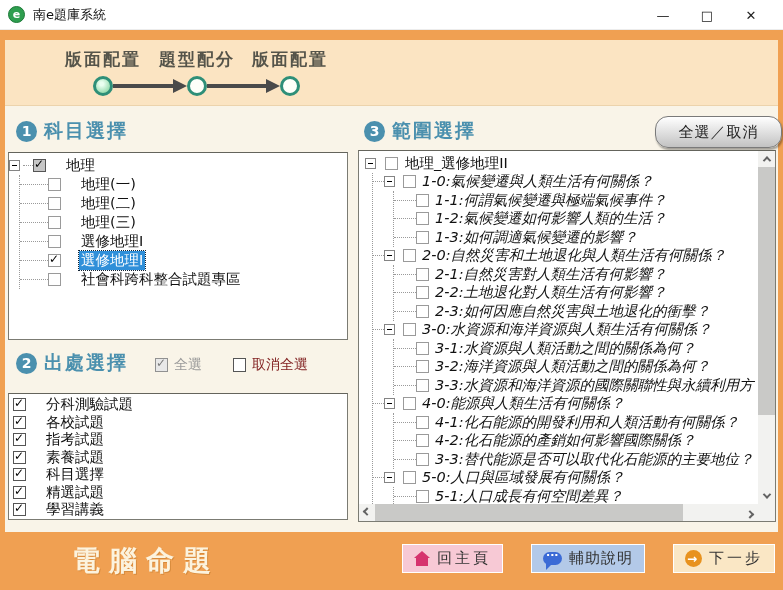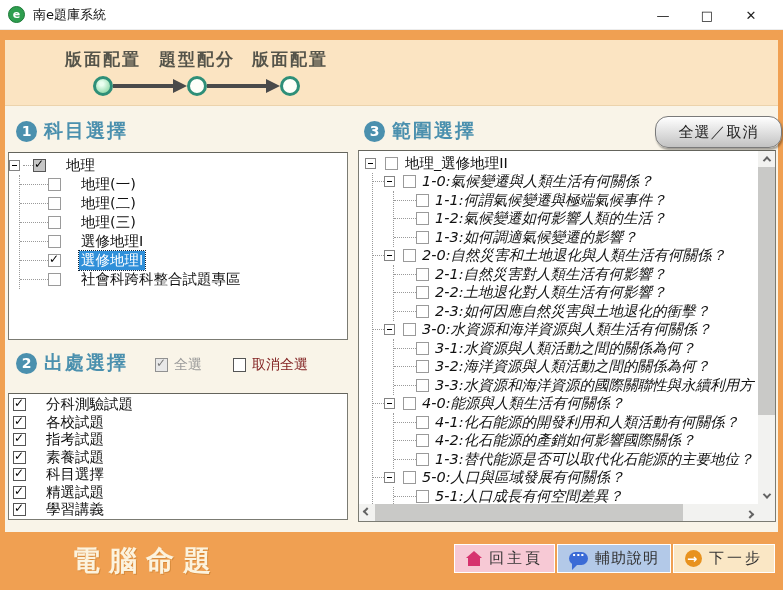--- a/index.html
+++ b/index.html
@@ -124,21 +124,21 @@
   .chev.left { transform:rotate(-45deg) translate(1px,-1px); }
   .chev.right { transform:rotate(135deg) translate(1px,-1px); }
   .vthumb { position:absolute; top:16px; left:0; width:17px; height:248px; background:#C9C9C7; }
   .hthumb { position:absolute; left:16px; top:0; height:17px; width:308px; background:#C9C9C7; }
   .hscroll .sbtn { height:17px; width:16px; }
 
   
   #footer { position:relative; width:773px; height:57px; display:flex; align-items:center; }
   #footer-title { margin-left:67px; font-size:28px; font-weight:bold; color:#FCF3DE;
                   letter-spacing:9px; text-shadow:1px 1px 0 rgba(170,100,20,.35); }
-  #footer-buttons { position:absolute; right:3px; top:12px; display:flex; gap:2px; }
+  #footer-buttons { position:absolute; right:3px; top:12px; display:flex; gap:28px; }
   .fbtn { height:29px; display:flex; align-items:center; gap:7px; padding:0 11px;
           border:1px solid #ffffff; font-family:inherit; font-size:15px; color:#333;
           letter-spacing:3px; }
   .fbtn.home { background:#F7C9D5; }
   .fbtn.help { background:#B3C9E8; letter-spacing:1px; }
   .fbtn.next { background:#FAE7C5; }
   .icon-home { width:16px; height:15px; position:relative; display:inline-block; flex:none; }
   .icon-home::before { content:""; position:absolute; top:0; left:0;
                        border-left:8px solid transparent; border-right:8px solid transparent;
                        border-bottom:7px solid #D6336E; }
@@ -378,21 +378,21 @@
                     <span class="tlabel">4-1:化石能源的開發利用和人類活動有何關係？</span>
                   </div>
                   <div class="trow">
                     <span class="stub"></span>
                     <span class="cb light"></span>
                     <span class="tlabel">4-2:化石能源的產銷如何影響國際關係？</span>
                   </div>
                   <div class="trow">
                     <span class="stub"></span>
                     <span class="cb light"></span>
-                    <span class="tlabel">1-3:替代能源是否可以取代化石能源的主要地位？</span>
+                    <span class="tlabel">3-3:替代能源是否可以取代化石能源的主要地位？</span>
                   </div>
                 </div>
               </div>
               <div class="tchapter">
                 <div class="trow">
                   <span class="stub"></span>
                   <span class="exp"></span>
                   <span class="cb light"></span>
                   <span class="tlabel">5-0:人口與區域發展有何關係？</span>
                 </div>

